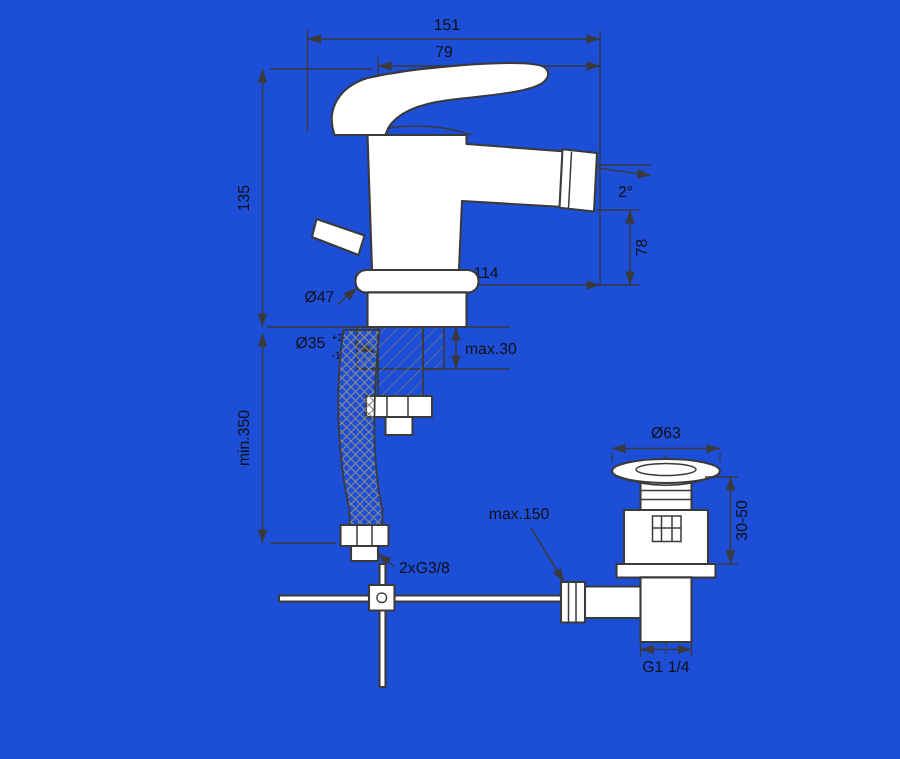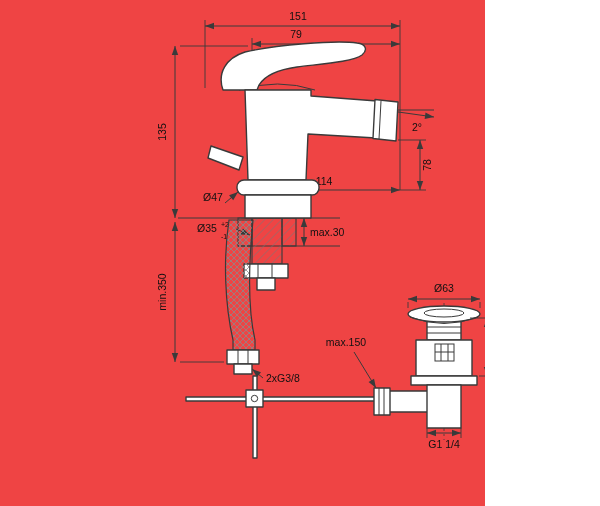--- a/index.html
+++ b/index.html
@@ -1,16 +1,16 @@
 <!DOCTYPE html>
 <html><head>
 <meta charset="utf-8">
 <style>
   html,body{margin:0;padding:0;background:#fff}
-  .stage{position:relative;width:485px;height:506px;background:#ef4444;overflow:hidden;
+  .stage{position:relative;width:600px;height:506px;background:#1d4ed8;overflow:hidden;
          font-family:"Liberation Sans","DejaVu Sans",sans-serif}
   svg{display:block}
   .obj{fill:#fff;stroke:#3a3a3a;stroke-width:1.4;stroke-linejoin:round}
   .hatched{fill:url(#hatch);stroke:#3a3a3a;stroke-width:1.1}
   .braided{fill:url(#braid);stroke:#3a3a3a;stroke-width:1.2}
   .thin{fill:none;stroke:#3a3a3a;stroke-width:1}
   .dim{stroke:#3a3a3a;stroke-width:1;fill:none}
   .ext{stroke:#3a3a3a;stroke-width:.9;fill:none}
   .cl{stroke:#3a3a3a;stroke-width:.8;fill:none;stroke-dasharray:9 3 2 3}
   text{font-family:"Liberation Sans","DejaVu Sans",sans-serif;font-size:10.5px;fill:#111}

